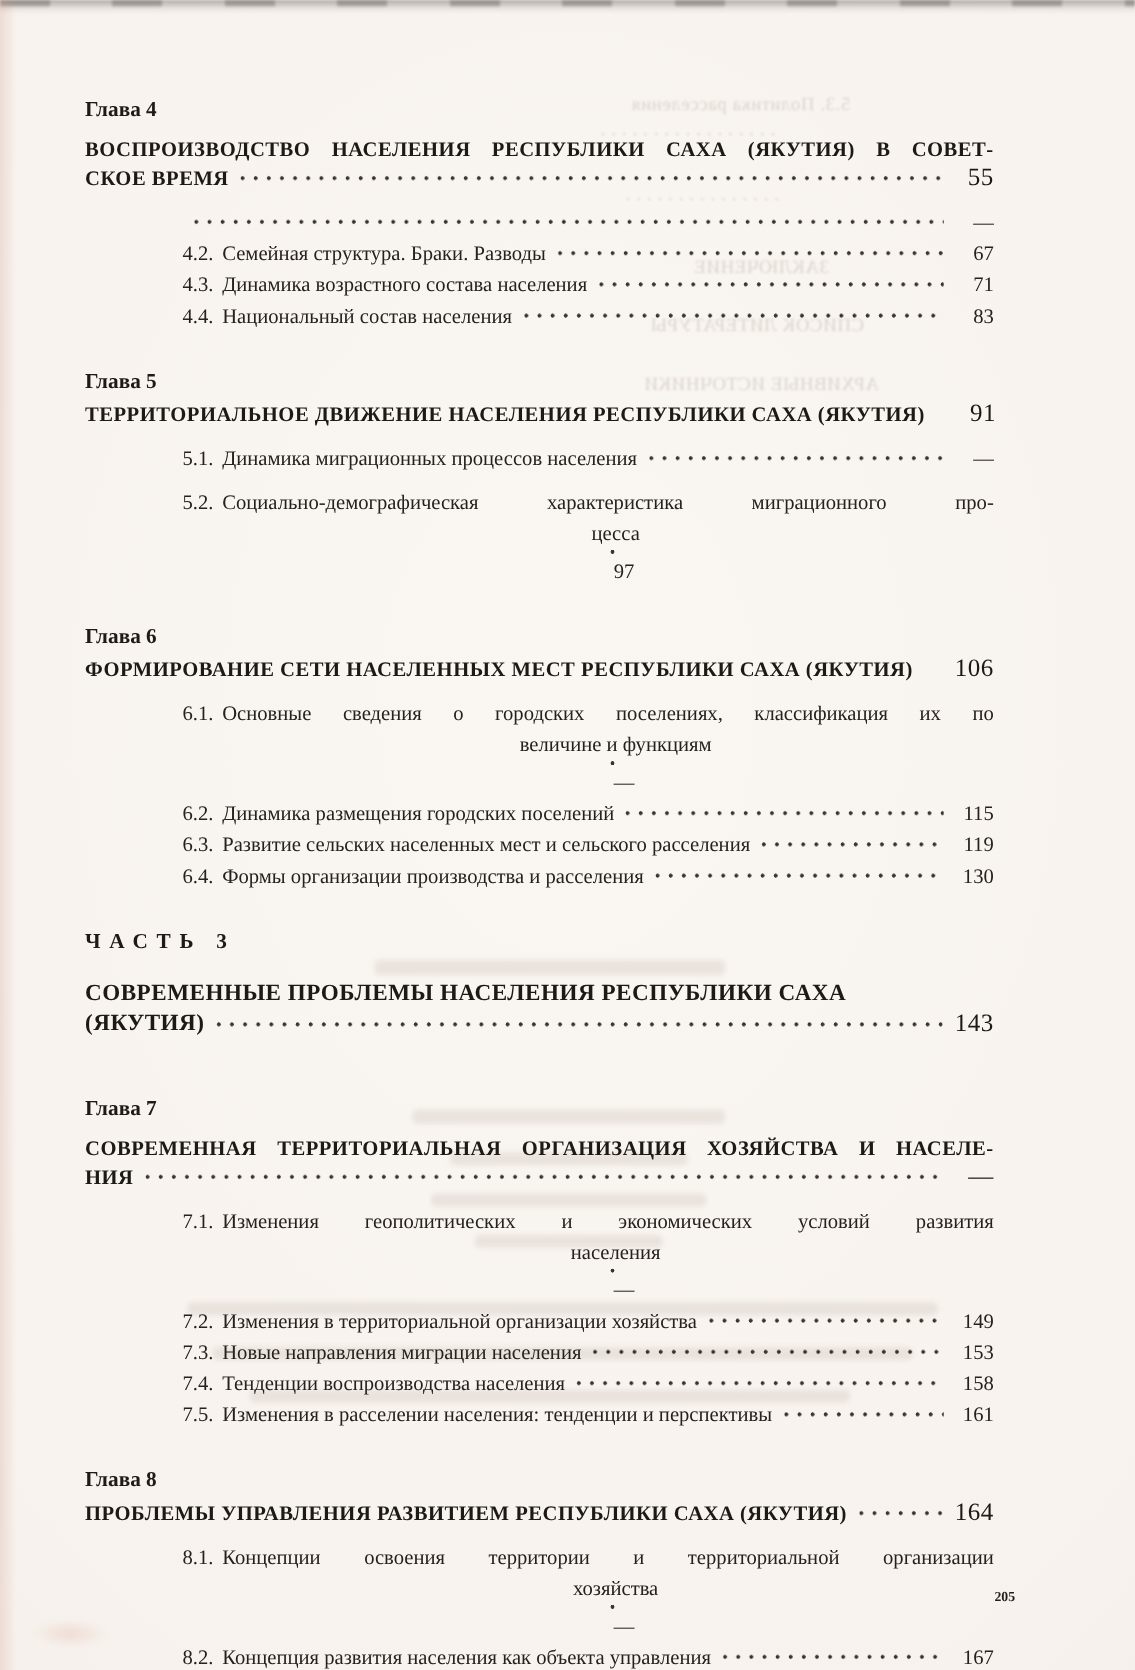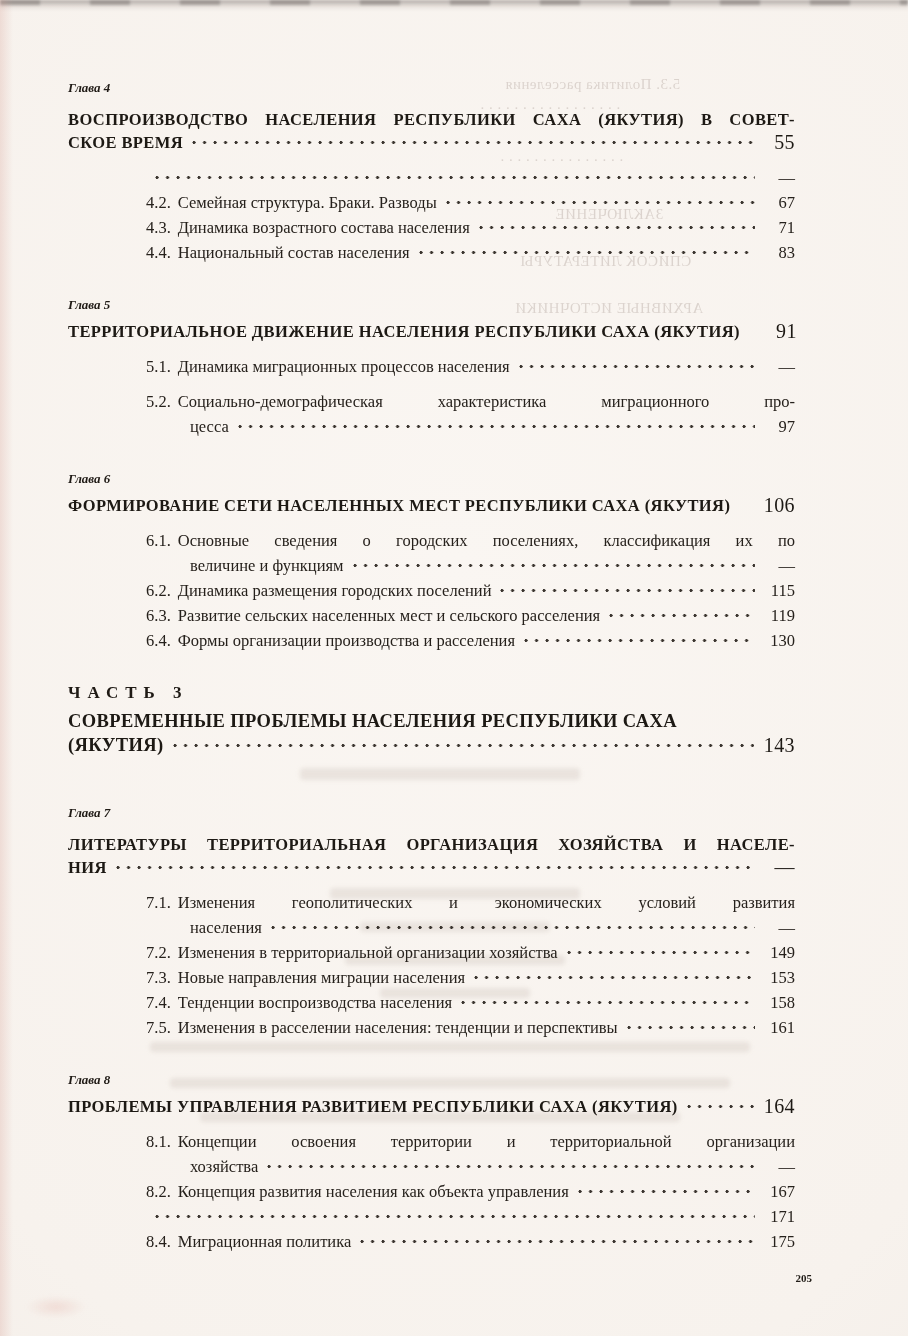--- a/index.html
+++ b/index.html
@@ -21,43 +21,43 @@
        background:radial-gradient(closest-side, rgba(225,170,160,.30), rgba(225,170,160,0));filter:blur(2px);}
   
   .ghost{position:absolute;color:#9b8a82;opacity:.30;filter:blur(.7px);
        transform:scaleX(-1);white-space:nowrap;font-size:15px;letter-spacing:.5px;}
   .smudge{position:absolute;background:rgba(165,148,140,.18);filter:blur(2.2px);border-radius:4px;}
   
   .inner{position:absolute;left:68px;top:78px;width:727px;}
   .block{margin-top:30px;}
   .block:first-child{margin-top:0;}
   .block.part + .block{margin-top:46px;}
-  .label{font-size:13px;font-weight:bold;font-style:italic;line-height:20px;margin-bottom:5px;color:#1f1a15;}
-  .part .label{font-style:normal;font-size:17px;letter-spacing:7px;margin-bottom:6px;}
+  .label{font-size:17px;font-weight:bold;line-height:20px;margin-bottom:5px;color:#1f1a15;}
+  .part .label{font-style:normal;font-size:17px;letter-spacing:7px;margin-bottom:20px;}
   .title{font-weight:bold;color:#1d1914;letter-spacing:.4px;}
   .chapter .title{font-size:16.5px;}
   .part .title{font-size:18.5px;}
   .tline{line-height:23px;}
   .part .tline{line-height:24px;}
   .eline{line-height:25px;font-size:16.5px;}
   .just{text-align:justify;text-align-last:justify;margin-top:10px;}
   .flexline{display:flex;align-items:center;}
   .flexline .txt{white-space:nowrap;}
   .leader{flex:1 1 auto;height:5px;margin:0 10px 0 9px;min-width:8px;
        background-image:radial-gradient(circle at 2px 2.5px, rgba(42,36,30,.92) 1.35px, rgba(0,0,0,0) 1.75px);
        background-size:10.5px 5px;background-repeat:repeat-x;background-position:left center;}
   .leader.nodots{background:none;}
   .pg{min-width:30px;text-align:right;font-size:16.5px;white-space:nowrap;}
   .title .pg{font-weight:bold;font-size:20px;font-style:italic;}
   .chapter .title .pg{font-style:normal;font-weight:normal;}
   .part .title .pg{font-style:normal;font-weight:normal;}
   .entries{margin-top:11px;}
   .entry{padding-left:78px;}
   .enum{margin-right:7px;}
-  .cont{padding-left:44px;}
+  .cont{padding-left:44px;flex-direction:column;}
   .folio{position:absolute;top:1272px;right:96px;font-size:11px;font-weight:bold;color:#221d18;}
 </style>
 </head>
 <body>
 
 <div class="sheet">
   <div class="scan-top"></div>
   <div class="scan-top2"></div>
   <div class="scan-left"></div>
   <div class="scan-corner"></div>
@@ -196,21 +196,21 @@
           <div class="tline flexline">
             <span class="txt">(ЯКУТИЯ)</span>
             <span class="leader"></span>
             <span class="pg">143</span>
           </div>
         </div>
       </div>
       <div class="block chapter">
         <div class="label">Глава 7</div>
         <div class="title">
-          <div class="tline just">ЛИТЕРАТУРЫ ТЕРРИТОРИАЛЬНАЯ ОРГАНИЗАЦИЯ ХОЗЯЙСТВА И НАСЕЛЕ-</div>
+          <div class="tline just">СОВРЕМЕННАЯ ТЕРРИТОРИАЛЬНАЯ ОРГАНИЗАЦИЯ ХОЗЯЙСТВА И НАСЕЛЕ-</div>
           <div class="tline flexline">
             <span class="txt">НИЯ</span>
             <span class="leader"></span>
             <span class="pg">—</span>
           </div>
         </div>
         <div class="entries">
           <div class="entry">
             <div class="eline just"><span class="enum">7.1.</span>Изменения геополитических и экономических условий развития</div>
             <div class="eline flexline cont">

